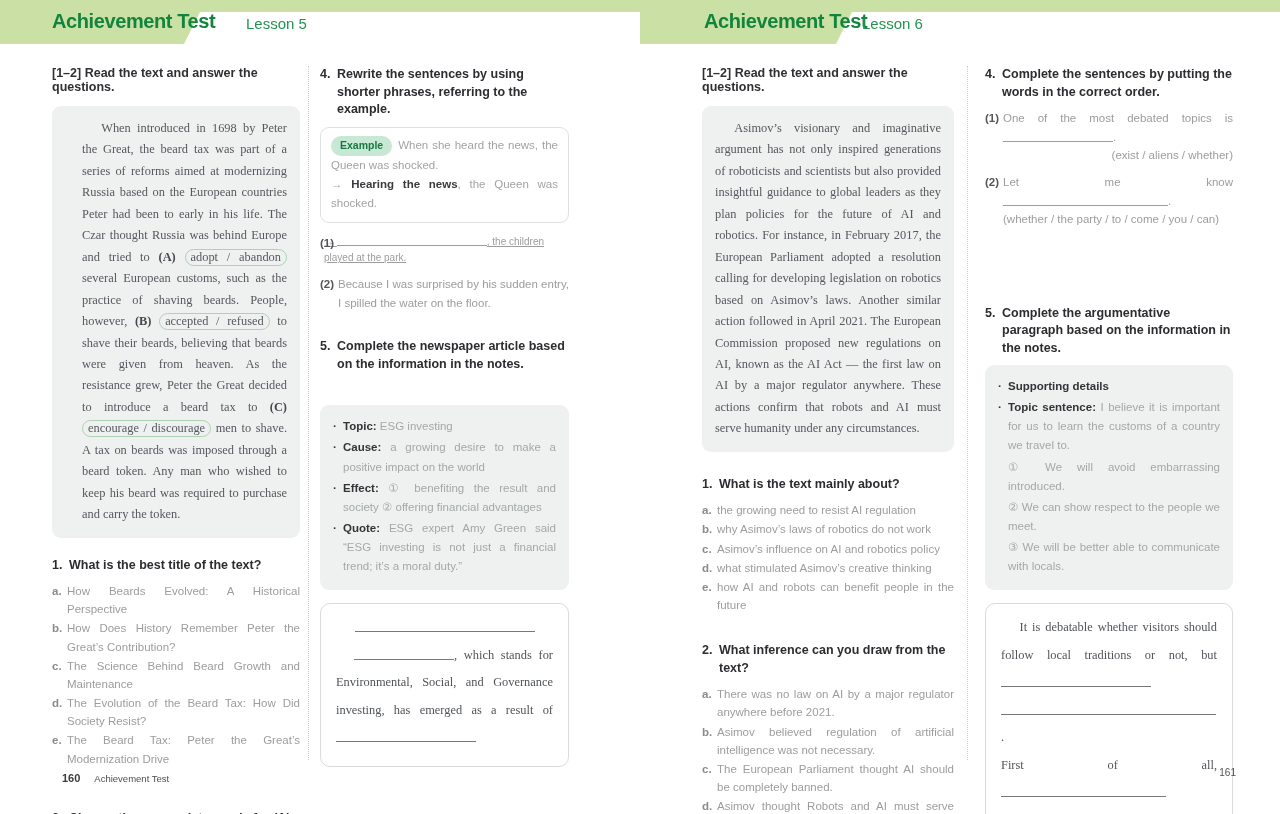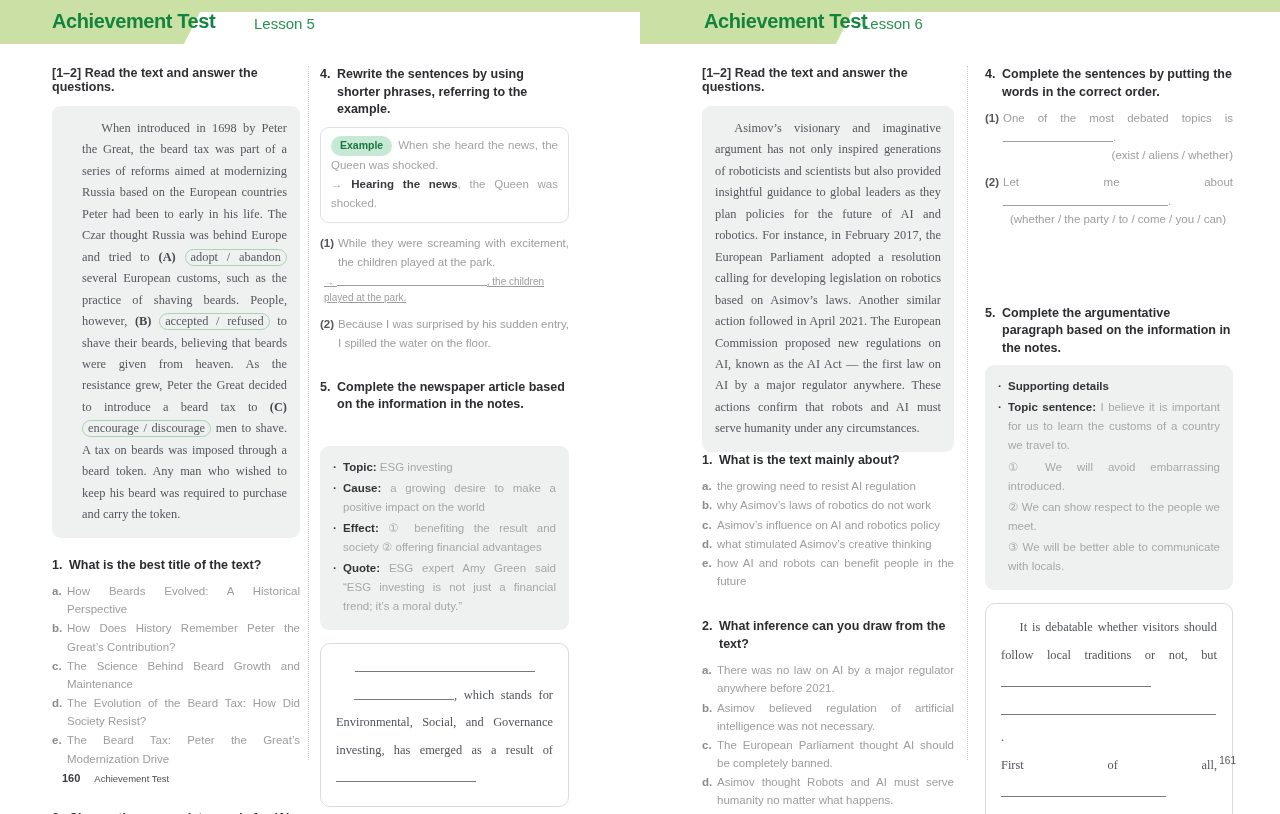--- a/index.html
+++ b/index.html
@@ -9,21 +9,21 @@
   .pageL { left:0; } .pageR { left:640px; }
 
   
   .banner { position:absolute; top:0; left:0; width:640px; height:44px; background:#cbe0a4; }
   .banner .white { position:absolute; top:12px; bottom:0; right:0; background:#fff;
                    clip-path:polygon(16px 0,100% 0,100% 100%,0 100%); }
   .pageL .white { left:184px; } .pageR .white { left:196px; }
   .btitle { position:absolute; top:10px; font-size:20px; font-weight:800; color:#13843e; letter-spacing:-0.4px; }
   .pageL .btitle { left:52px; } .pageR .btitle { left:64px; }
   .blesson { position:absolute; top:15px; font-size:15px; color:#259350; }
-  .pageL .blesson { left:254px; } .pageR .blesson { left:222px; }
+  .pageL .blesson { left:246px; } .pageR .blesson { left:222px; }
 
   
   .col { position:absolute; top:66px; }
   .pageL .col1 { left:52px;  width:248px; }
   .pageL .col2 { left:320px; width:249px; }
   .pageR .col1 { left:62px;  width:252px; }
   .pageR .col2 { left:345px; width:248px; }
   .divider { position:absolute; top:66px; height:694px; border-left:1.5px dotted #c9ced2; }
   .pageL .divider { left:308px; } .pageR .divider { left:327px; }
 
@@ -67,21 +67,21 @@
 
   .fillbox { border:1px solid #d8dcdc; border-radius:10px; padding:10px 15px 14px 15px;
              font-family:"Liberation Serif",serif; font-size:12.4px; color:#505459;
              line-height:2.22; text-align:justify; }
   .fillbox .blank { border-bottom:1px solid #77787c; }
   .centerline { text-align:center; }
   .indent { text-indent:1.5em; }
 
   .footL { position:absolute; left:62px; bottom:30px; font-size:9.5px; color:#4c4d50; }
   .footL b { font-size:11px; font-weight:600; color:#3a3b3e; margin-right:14px; }
-  .footR { position:absolute; right:44px; bottom:48px; font-size:10px; color:#515255; }
+  .footR { position:absolute; right:44px; bottom:36px; font-size:10px; color:#515255; }
 </style>
 </head>
 <body>
 
 <div class="spread">
 
   <div class="page pageL">
     <div class="banner">
       <div class="white"></div>
       <div class="btitle">Achievement Test</div>
@@ -111,21 +111,21 @@
 
     </div>
 
     <div class="col col2">
       <div class="qblock">
         <div class="qhead"><span class="qnum">4.</span><span>Rewrite the sentences by using shorter phrases, referring to the example.</span></div>
         <div class="exbox">
           <span class="expill">Example</span><span>When she heard the news, the Queen was shocked.</span><br>
           <span>→</span> <span class="exbold">Hearing the news</span><span>, the Queen was shocked.</span>
         </div>
-        <div class="item"><b>(1)</b><span>While they were screaming with excitement, the children played at the park.</span></div>
+        <div class="item"><b>(1)</b></div>
         <div class="arrowline"><span>→</span> <span class="blank w150"></span><span>, the children played at the park.</span></div>
         <div class="item"><b>(2)</b><span>Because I was surprised by his sudden entry, I spilled the water on the floor.</span></div>
       </div>
 
       <div class="qblock" style="margin-top:26px;">
         <div class="qhead"><span class="qnum">5.</span><span>Complete the newspaper article based on the information in the notes.</span></div>
         <div class="graybox notes" style="margin-bottom:13px;margin-top:32px;">
           <div class="nrow"><b>Topic:</b> <span>ESG investing</span></div>
           <div class="nrow"><b>Cause:</b> <span>a growing desire to make a positive impact on the world</span></div>
           <div class="nrow"><b>Effect:</b> <span>① benefiting the result and society ② offering financial advantages</span></div>
@@ -145,21 +145,21 @@
   <div class="page pageR">
     <div class="banner">
       <div class="white"></div>
       <div class="btitle">Achievement Test</div>
       <div class="blesson">Lesson 6</div>
     </div>
 
     <div class="col col1">
       <div class="sechead">[1–2] Read the text and answer the questions.</div>
 
-      <div class="graybox" style="margin-bottom:0;">
+      <div class="graybox" style="margin-bottom:24px;">
         <div class="passage">Asimov’s visionary and imaginative argument has not only inspired generations of roboticists and scientists but also provided insightful guidance to global leaders as they plan policies for the future of AI and robotics. For instance, in February 2017, the European Parliament adopted a resolution calling for developing legislation on robotics based on Asimov’s laws. Another similar action followed in April 2021. The European Commission proposed new regulations on AI, known as the AI Act — the first law on AI by a major regulator anywhere. These actions confirm that robots and AI must serve humanity under any circumstances.</div>
       </div>
 
       <div class="qblock">
         <div class="qhead"><span class="qnum">1.</span><span>What is the text mainly about?</span></div>
         <div class="opt"><b>a.</b><span>the growing need to resist AI regulation</span></div>
         <div class="opt"><b>b.</b><span>why Asimov’s laws of robotics do not work</span></div>
         <div class="opt"><b>c.</b><span>Asimov’s influence on AI and robotics policy</span></div>
         <div class="opt"><b>d.</b><span>what stimulated Asimov’s creative thinking</span></div>
         <div class="opt"><b>e.</b><span>how AI and robots can benefit people in the future</span></div>
@@ -175,22 +175,22 @@
       </div>
 
     </div>
 
     <div class="col col2">
       <div class="qblock">
         <div class="qhead"><span class="qnum">4.</span><span>Complete the sentences by putting the words in the correct order.</span></div>
         <div class="item"><b>(1)</b><span>One of the most debated topics is </span><span class="blank w110"></span><span>.</span>
           <div style="text-align:right;">(exist / aliens / whether)</div>
         </div>
-        <div class="item" style="margin-top:8px;"><b>(2)</b><span>Let me about </span><span class="blank w165"></span><span>.</span>
-          <div style="text-align:center;">(whether / the party / to / come / you / can)</div>
+        <div class="item" style="margin-top:8px;"><b>(2)</b><span>Let me know </span><span class="blank w165"></span><span>.</span>
+          <div style="text-align:left;">(whether / the party / to / come / you / can)</div>
         </div>
       </div>
 
       <div class="qblock" style="margin-top:76px;">
         <div class="qhead"><span class="qnum">5.</span><span>Complete the argumentative paragraph based on the information in the notes.</span></div>
         <div class="graybox notes" style="margin-bottom:13px;">
           <div class="nrow"><b>Supporting details</b></div>
           <div class="nrow"><b>Topic sentence:</b> <span>I believe it is important for us to learn the customs of a country we travel to.</span></div>
           <div class="nsub">① We will avoid embarrassing introduced.</div>
           <div class="nsub">② We can show respect to the people we meet.</div>

